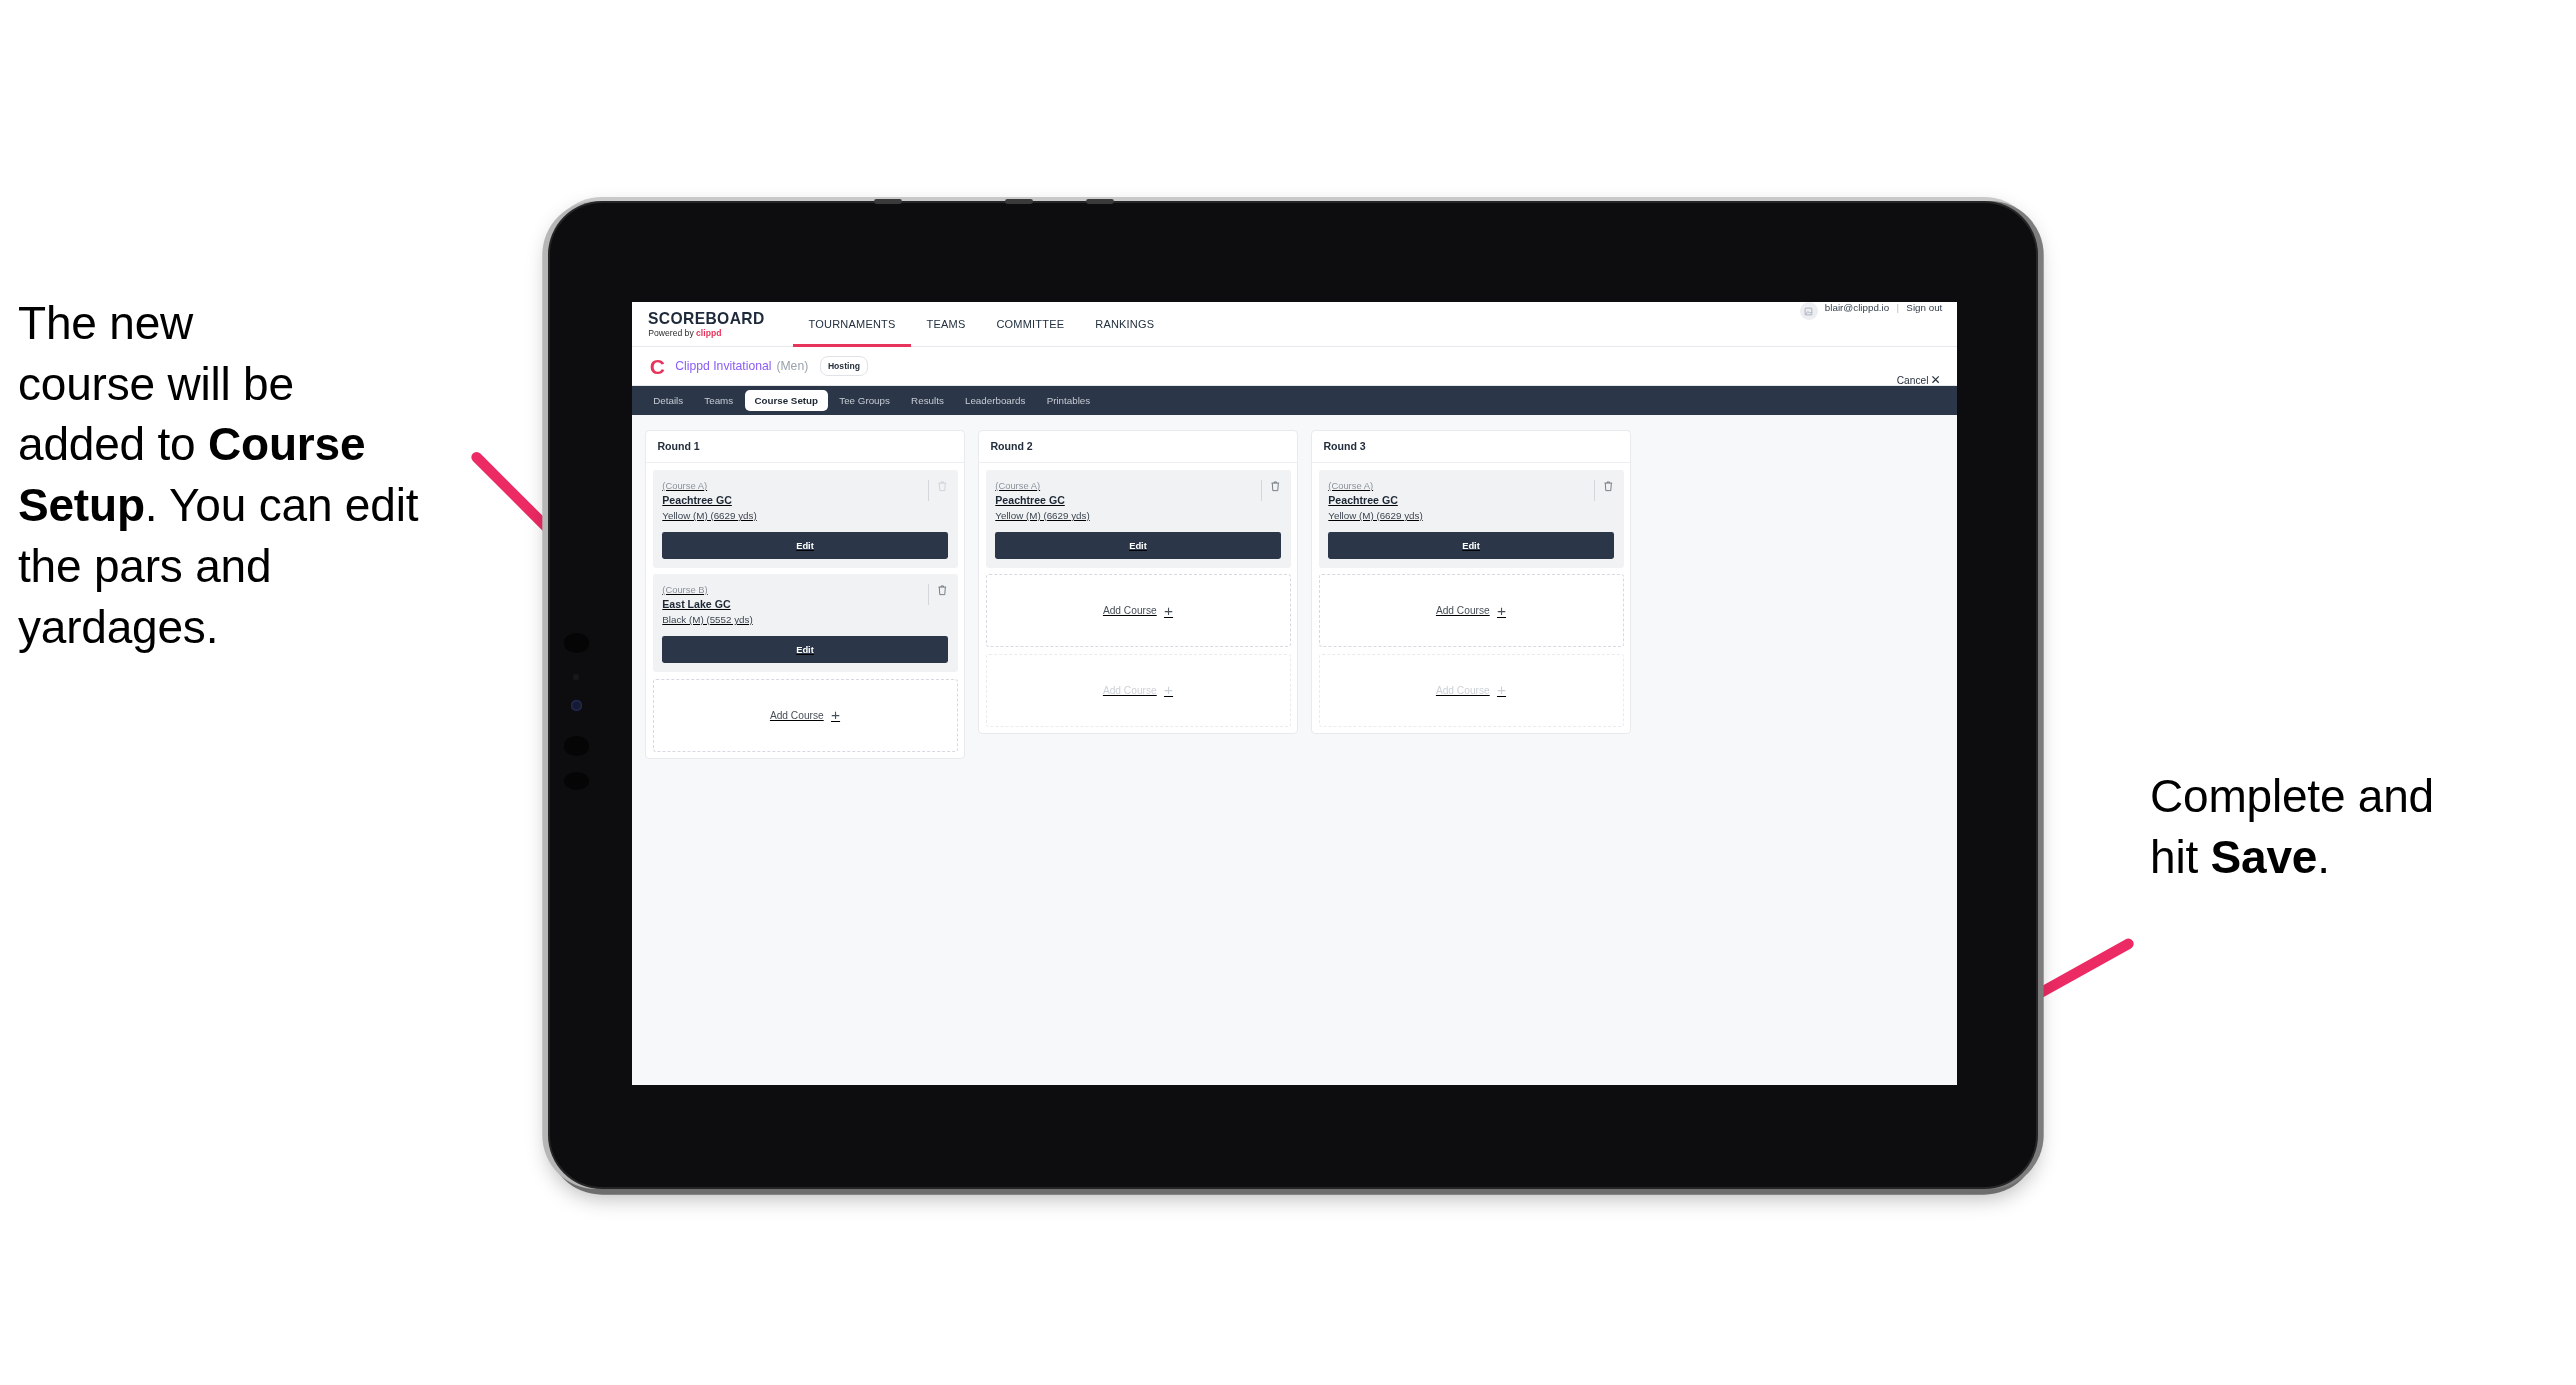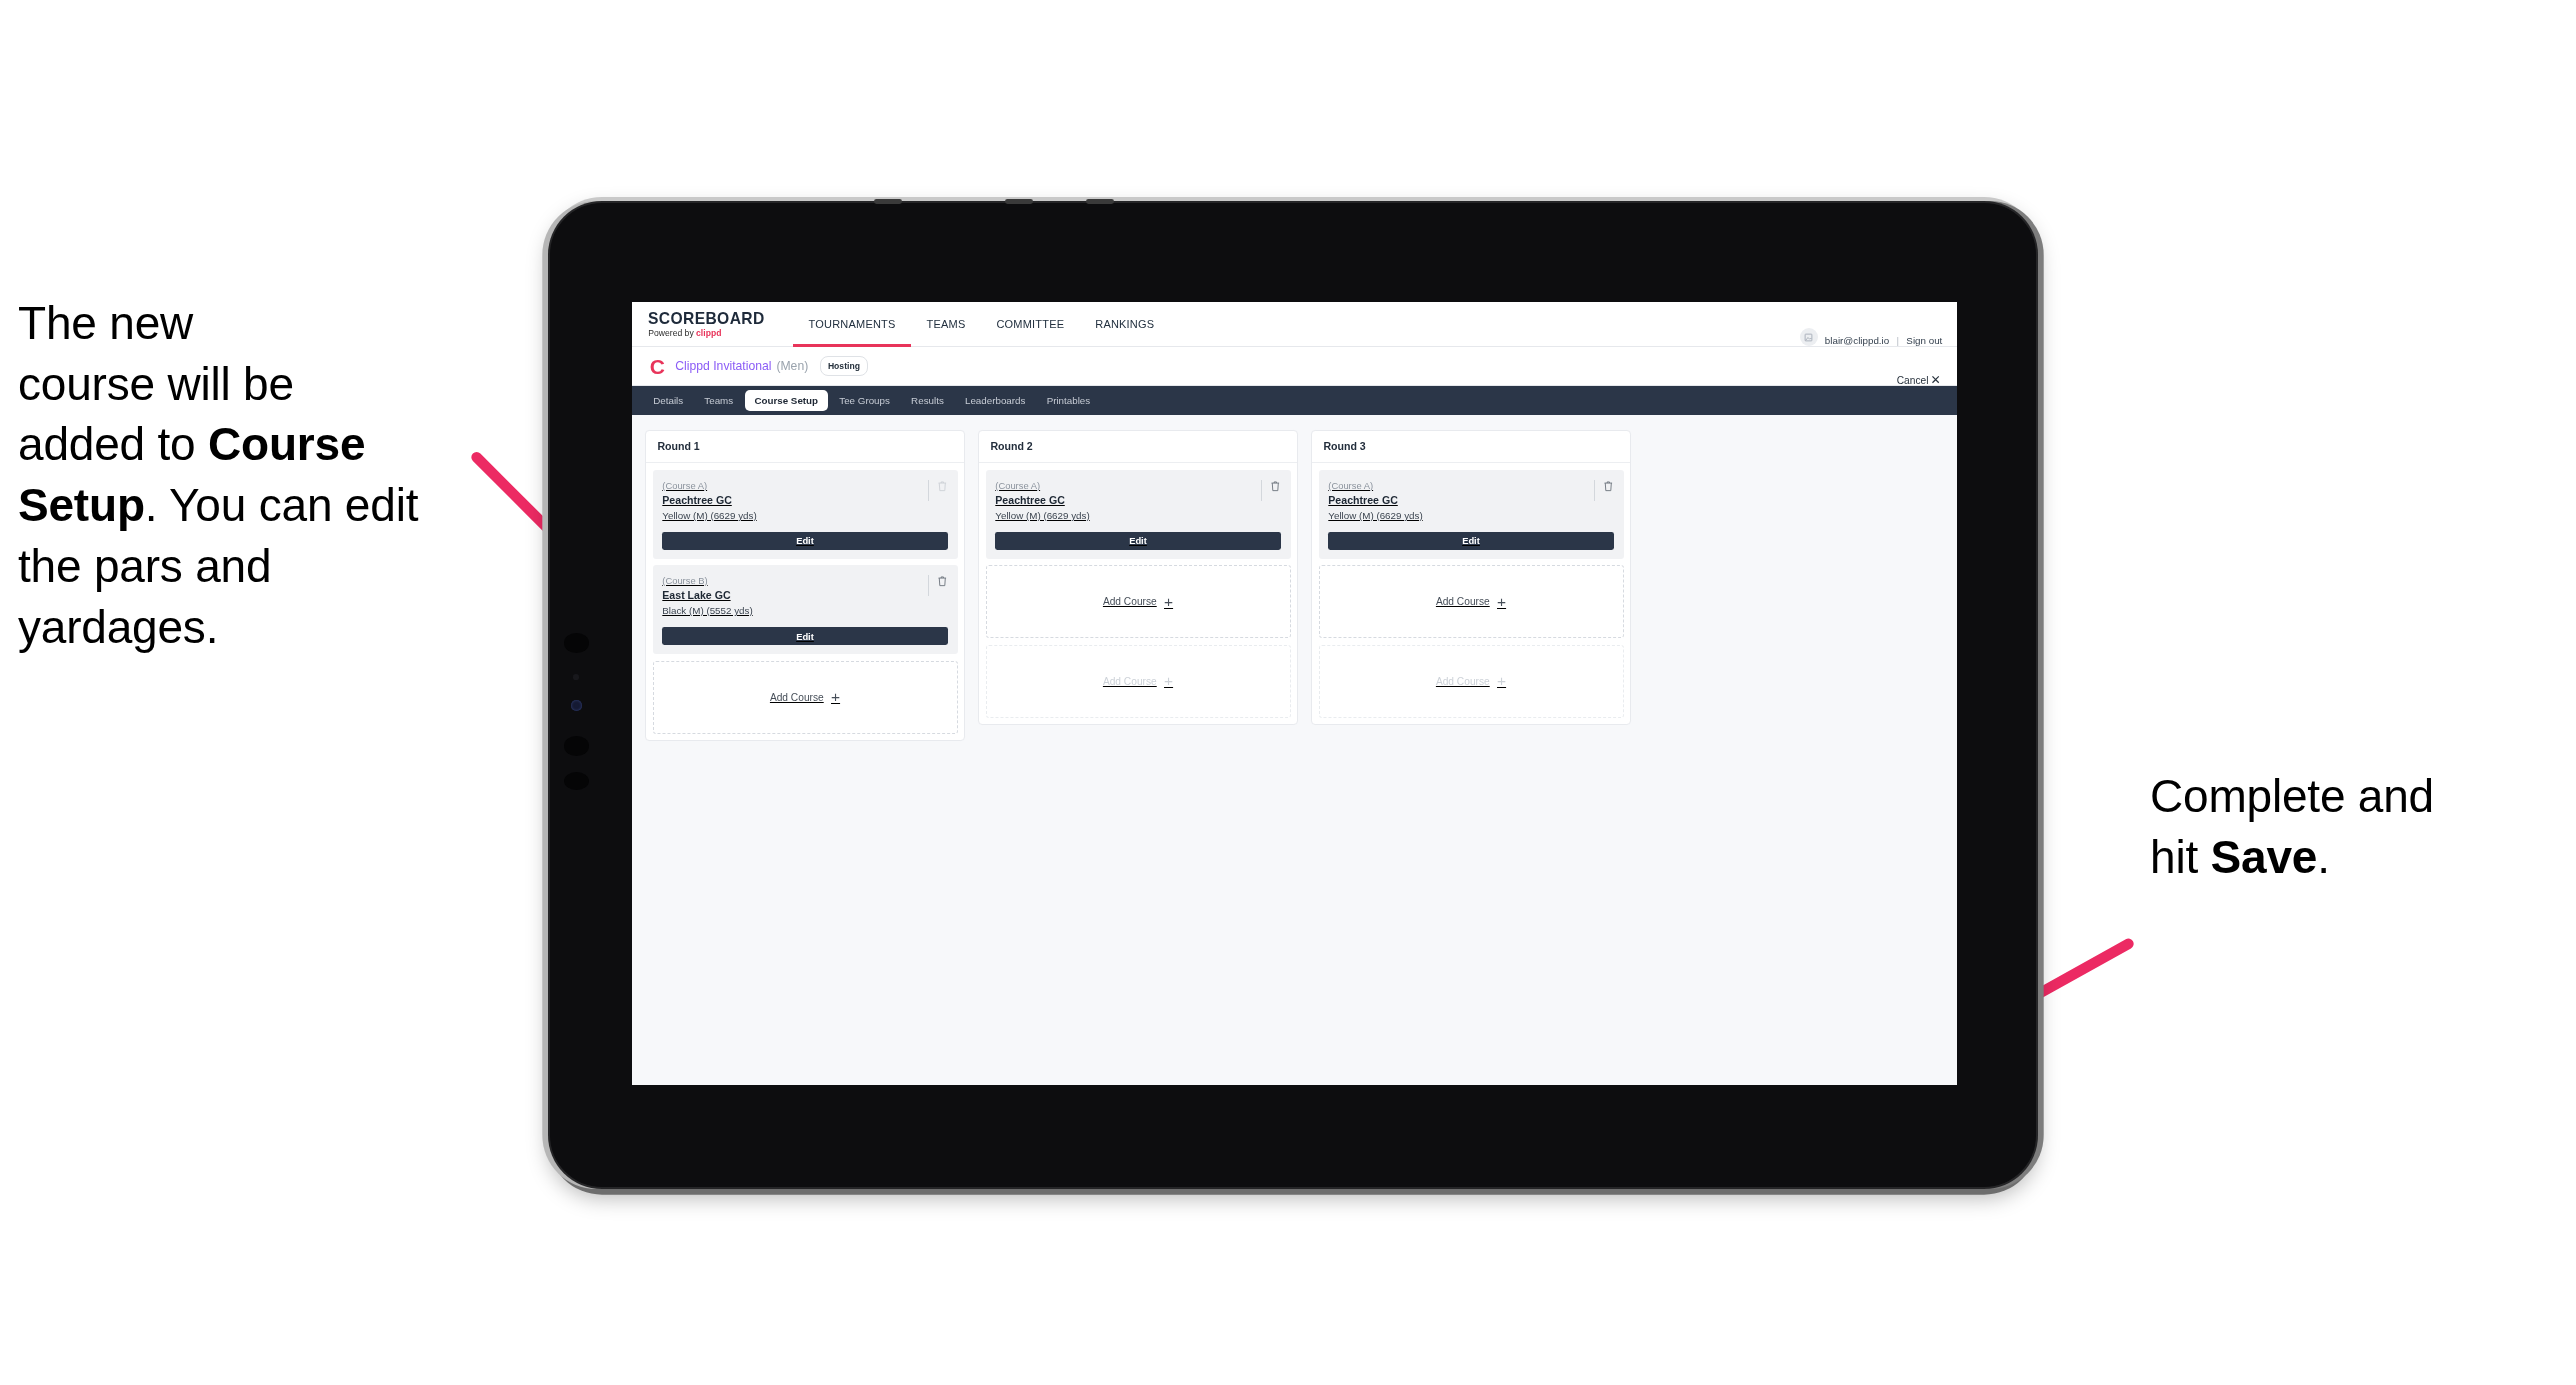--- a/index.html
+++ b/index.html
@@ -88,21 +88,21 @@
   .navitem {
     display:flex; align-items:center; padding: 0 15.5px;
     font-size: 11px; color:#22303f; letter-spacing:0.2px;
     position: relative; cursor: pointer;
   }
   .navitem.active::after {
     content:''; position:absolute; left:0; right:0; bottom:-0.8px; height:2.4px;
     background:#e8345a;
   }
   .topbar-right {
-    margin-left:auto; display:flex; align-items:flex-end; gap:7.3px; padding-right:14.7px;
+    margin-left:auto; display:flex; align-items:flex-start; gap:7.3px; padding-right:14.7px;
     font-size:9.8px; color:#34404e;
   }
   .avatar {
     width:18px;height:18px;border-radius:50%;background:#eceef1;
     display:flex;align-items:center;justify-content:center;color:#9aa2ad;font-size:8.2px;
   }
   .divider-pipe { color:#b6bcc4; }
   .signout { cursor:pointer; }
 
   
@@ -159,21 +159,21 @@
   .c-label { font-size:9.4px; color:#8b939d; line-height:1.5; }
   .c-name  { font-size:10.6px; color:#1d2733; font-weight:700; line-height:1.5; }
   .c-tee   { font-size:9.8px; color:#3b444f; line-height:1.5; }
   .card-actions {
     margin-left:auto; display:flex; align-items:flex-start; gap:8.2px; padding-top:0.8px;
   }
   .vrule { width:0.8px; height:21px; background:#d3d7dc; }
   .trash { cursor:pointer; color:#6c737c; line-height:0; }
   .trash.disabled { color:#cdd1d6; cursor:default; }
   .edit-btn {
-    margin-top: 8.2px; width:100%; height:18px; background:#2b3648; color:#fff;
+    margin-top: 8.2px; width:100%; height:27px; background:#2b3648; color:#fff;
     font-size:9.4px; font-weight:600; border:none; border-radius:2.4px; cursor:pointer;
     display:flex; align-items:center; justify-content:center;
     font-family:"Liberation Sans", sans-serif;
   }
 
   .add-card {
     border: 0.8px dashed #d6dae0; border-radius:3.3px; background:#fff;
     height: 73px; display:flex; align-items:center; justify-content:center;
     gap: 7.3px; font-size:10.2px; color:#474f59; cursor:pointer;
   }

